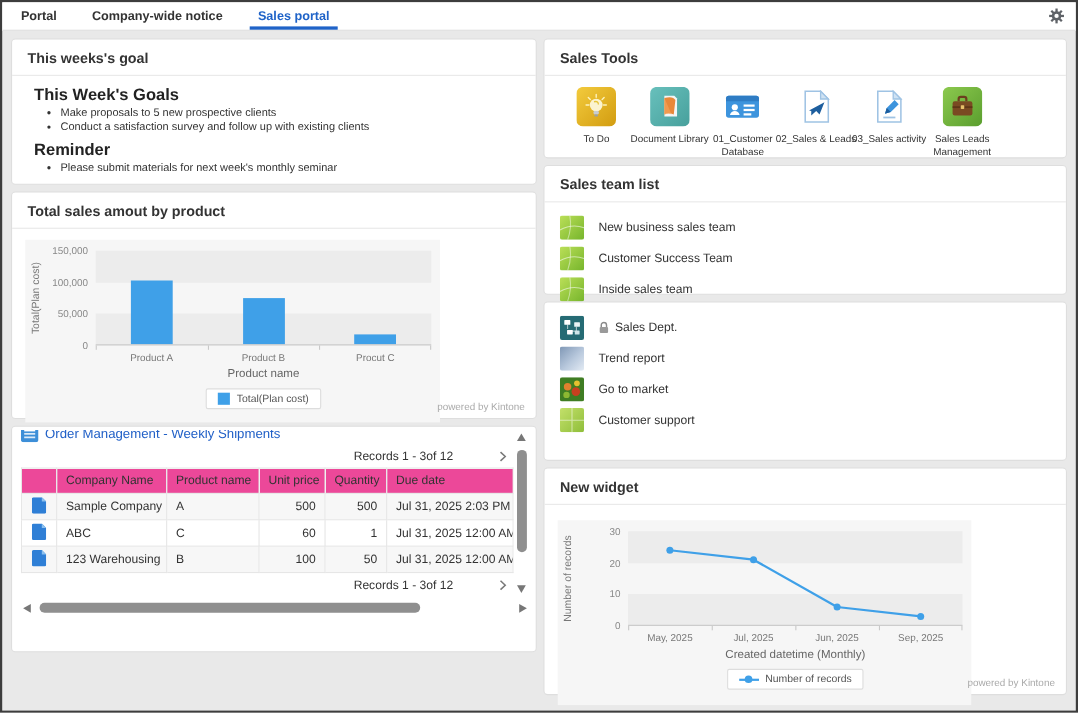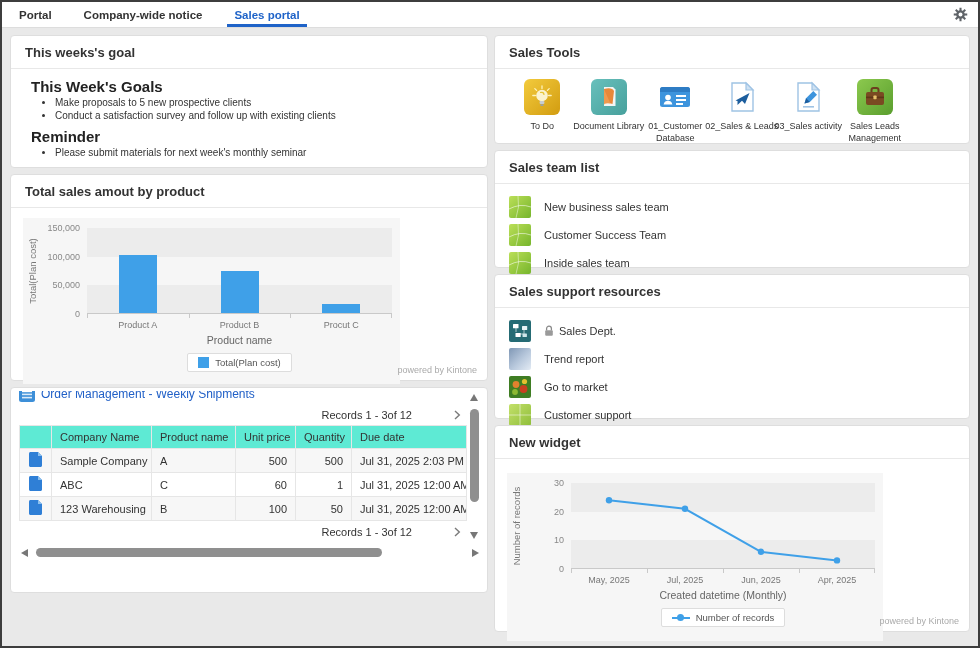--- a/index.html
+++ b/index.html
@@ -71,21 +71,21 @@
   .order-viewport { display:flex; height:150px; }
   .order-main { flex:1; overflow:hidden; position:relative; }
   .order-clip { margin-top:-7px; }
   .app-link-row { display:flex; align-items:center; gap:6px; height:20px; }
   .app-link { font-size:12px; color:#2160c7; text-decoration:none; cursor:pointer; }
   .records-row { height:21px; display:flex; align-items:center; justify-content:flex-end; font-size:11px; color:#333; }
   .rec-label { margin-right:40px; }
   .rec-next { display:flex; cursor:pointer; padding:2px 6px 2px 2px; }
   .order-table { width:100%; border-collapse:collapse; font-size:11px; color:#333; table-layout:fixed; }
   .order-table th, .order-table td { border:1px solid #e6e6e6; padding:0 8px; height:24px; font-weight:normal; text-align:left; overflow:hidden; white-space:nowrap; }
-  .order-table th { background:#5eead4; color:#333; height:23px; }
+  .order-table th { background:#ec4899; color:#333; height:23px; }
   .order-table tr.alt td { background:#f7f7f7; }
   .c-icon { width:32px; } .c-company { width:100px; } .c-product { width:84px; }
   .c-price { width:60px; } .c-qty { width:56px; }
   td.num { text-align:right; }
   td.icell { text-align:center; padding:0; cursor:pointer; }
 
   .vsb { width:14px; display:flex; flex-direction:column; align-items:center; padding:3px 0 2px; flex:0 0 auto; }
   .tri-up { width:0; height:0; border-left:4.5px solid transparent; border-right:4.5px solid transparent; border-bottom:7px solid #777; cursor:pointer; }
   .tri-down { width:0; height:0; border-left:4.5px solid transparent; border-right:4.5px solid transparent; border-top:7px solid #777; cursor:pointer; }
   .vtrack { flex:1; width:9px; position:relative; margin:4px 0; }
@@ -446,21 +446,20 @@
               <rect width="22" height="22" rx="2" fill="url(#gTeam)"></rect>
               <path d="M0 13q11-6 22-2" stroke="rgba(255,255,255,.55)" fill="none"></path>
               <path d="M9 0q2 11-2 22" stroke="rgba(255,255,255,.45)" fill="none"></path>
             </svg>
             <span class="lbl">Inside sales team</span>
           </div>
         </div>
       </section>
 
       <section class="panel p-res">
-        <div class="panel-title">Sales support resources</div>
         <div class="link-list">
           <div class="link-item">
             <svg width="22" height="22" viewBox="0 0 22 22">
               <rect width="22" height="22" rx="2" fill="#256b74"></rect>
               <path d="M7 8v4M15 10v4M9 14h5" stroke="rgba(255,255,255,.6)" stroke-width="1"></path>
               <rect x="4" y="4" width="5.5" height="4.2" rx="0.5" fill="#fff"></rect>
               <rect x="13" y="6" width="5.2" height="4" rx="0.5" fill="#e9f3f5"></rect>
               <rect x="6.5" y="13" width="5.2" height="4" rx="0.5" fill="#fff"></rect>
               <rect x="13.5" y="13.5" width="4.4" height="3.6" rx="0.5" fill="#cfe6ea"></rect>
             </svg>
@@ -540,21 +539,21 @@
                     <circle cx="114" cy="25.800000000000004" r="3.2" fill="#3fa0e8"></circle>
                     <circle cx="190" cy="68.8" r="3.2" fill="#3fa0e8"></circle>
                     <circle cx="266" cy="77.4" r="3.2" fill="#3fa0e8"></circle>
                   </svg>
               </div>
             </div>
             <div class="x-labels">
               <span>May, 2025</span>
               <span>Jul, 2025</span>
               <span>Jun, 2025</span>
-              <span>Apr, 2025</span>
+              <span>Sep, 2025</span>
             </div>
             <div class="x-title">Created datetime (Monthly)</div>
             <div class="legend-row">
               <div class="legend">
                 <span class="swatch-line"></span>
                 <span>Number of records</span>
               </div>
             </div>
           </div>
           <div class="powered">powered by Kintone</div>

